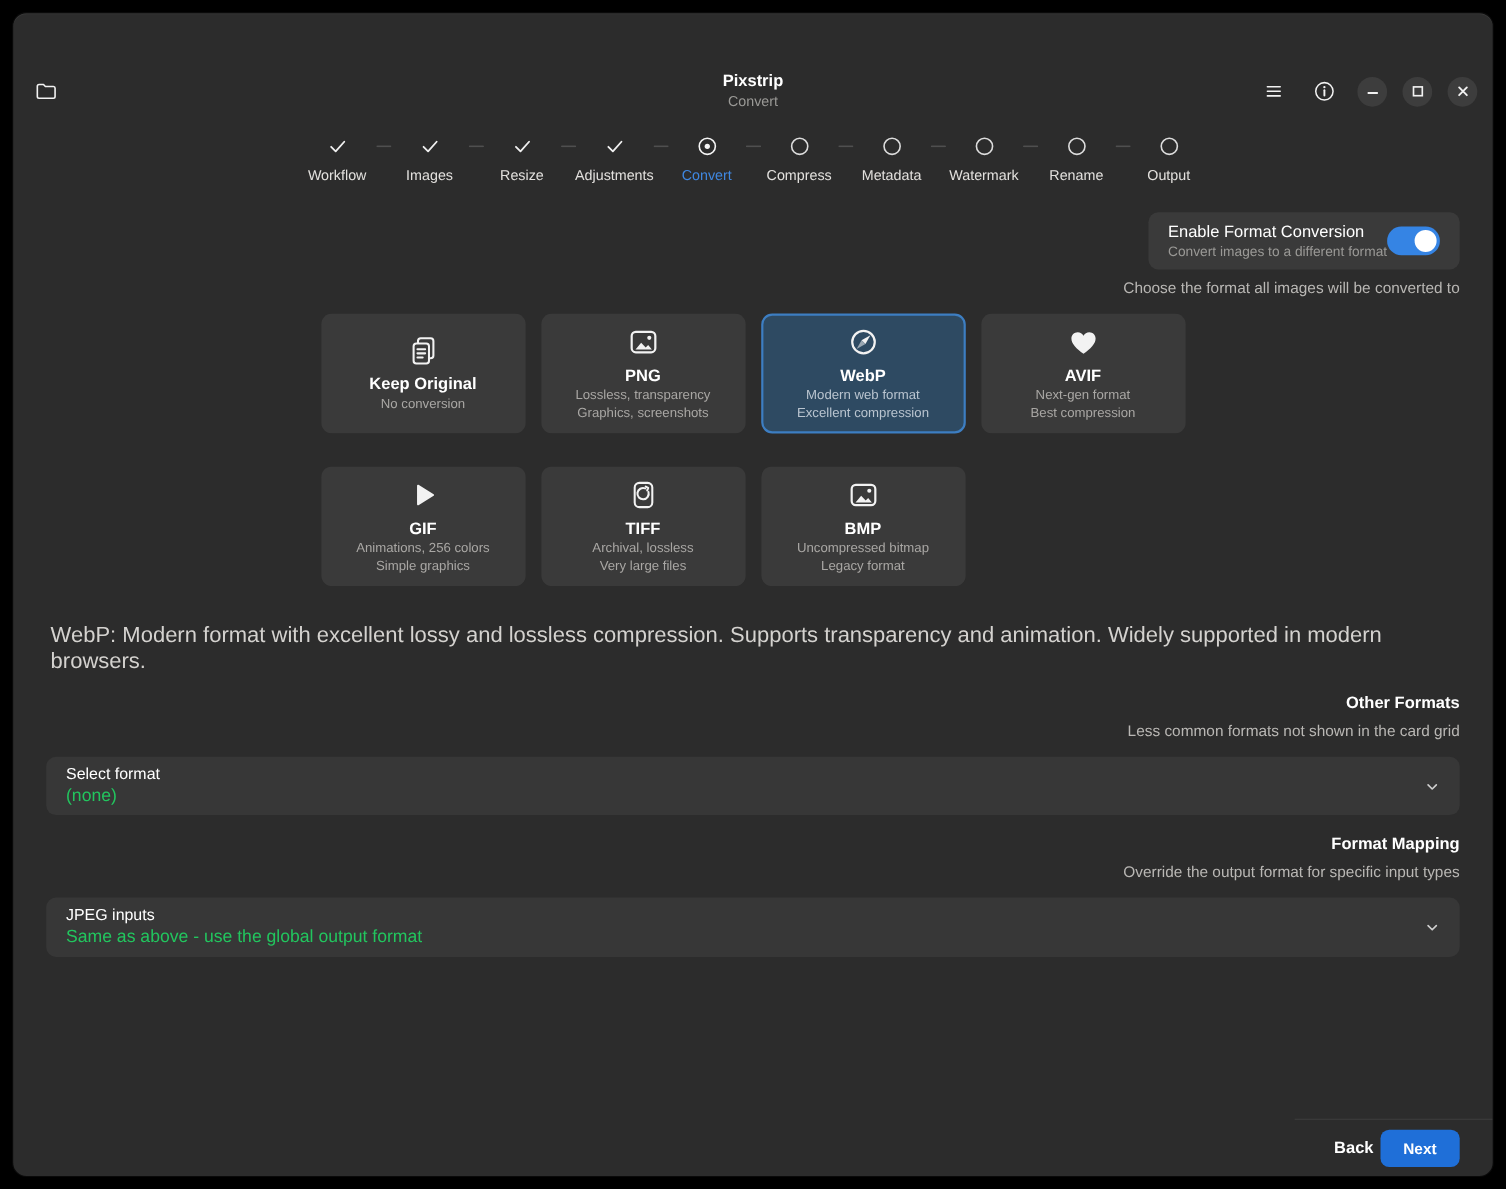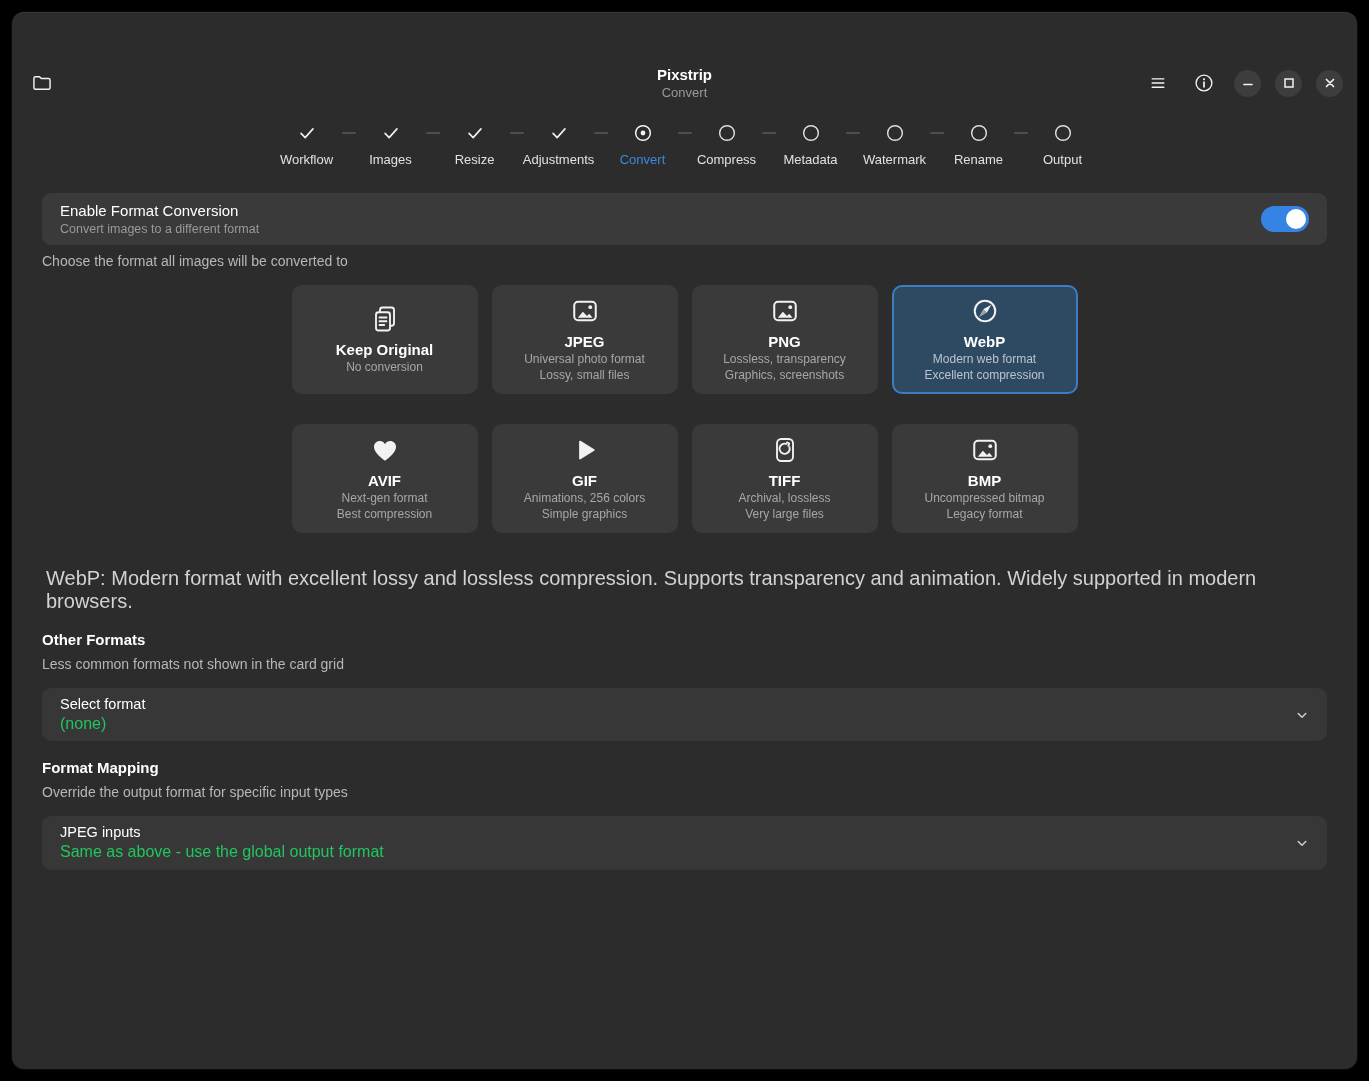--- a/index.html
+++ b/index.html
@@ -20,21 +20,21 @@
   .title-block .t{ font-size:15px; font-weight:700; color:#ffffff; line-height:1.25; }
   .title-block .s{ font-size:13px; color:#9a9996; line-height:1.25; }
   
   .stepper{ flex:none; display:flex; justify-content:center; align-items:flex-start; padding:8px 0 10px; }
   .step{ width:70px; display:flex; flex-direction:column; align-items:center; cursor:pointer; }
   .step .ic{ height:26px; display:flex; align-items:center; justify-content:center; }
   .step .lb{ margin-top:6px; font-size:13px; color:#e3e1de; white-space:nowrap; }
   .step.current .lb{ color:#3f87e0; }
   .connector{ width:14px; border-top:2px solid #4f4f4f; margin-top:12px; border-radius:2px; }
   
-  .content{ flex:1; padding:0 30px; display:flex; flex-direction:column; overflow:hidden; }
+  .content{ flex:1; padding:0 30px; display:flex; flex-direction:column; overflow:hidden;align-items:flex-end; }
   .enable-row{
     margin-top:16px; background:#3a3a3a; border-radius:9px; padding:8px 18px;
     display:flex; align-items:center; min-height:51px;
   }
   .enable-row .rt{ font-size:15px; color:#ffffff; line-height:1.3; }
   .enable-row .rs{ font-size:12.5px; color:#9a9996; line-height:1.3; }
   .toggle{ margin-left:auto; width:48px; height:26px; border-radius:13px; background:#3584e4; border:none; position:relative; cursor:pointer; flex:none; }
   .toggle .knob{ position:absolute; right:3px; top:3px; width:20px; height:20px; border-radius:50%; background:#ffffff; }
   .sec-h{ font-size:15px; font-weight:700; color:#ffffff; margin-top:18px; }
   .sec-d{ font-size:14px; color:#b9b7b4; margin-top:8px; }
@@ -241,32 +241,20 @@
             <rect x="8" y="2.8" width="11.2" height="14.6" rx="2"></rect>
             <rect x="4.8" y="6.6" width="11.2" height="14.6" rx="2" fill="#3a3a3a"></rect>
             <path d="M7.6 10.8h5.6M7.6 13.8h5.6M7.6 16.8h3.8"></path>
           </svg>
         </span>
         <div class="ct">Keep Original</div>
         <div class="cl">No conversion</div>
         <div class="cl"></div>
       </div>
 
-      <div class="card">
-        <span class="ci">
-          <svg width="30" height="30" viewBox="0 0 24 24" fill="none" stroke="#f2f2f2" stroke-width="1.6" stroke-linejoin="round">
-            <rect x="3.4" y="4.6" width="17.2" height="14.8" rx="3"></rect>
-            <circle cx="16.2" cy="8.9" r="1.5" fill="#f2f2f2" stroke="none"></circle>
-            <path d="M6.2 17.4l4.1-4.9 3.3 3.5 1.8-1.9 2.7 3.3z" fill="#f2f2f2" stroke="none"></path>
-          </svg>
-        </span>
-        <div class="ct">JPEG</div>
-        <div class="cl">Universal photo format</div>
-        <div class="cl">Lossy, small files</div>
-      </div>
 
       <div class="card">
         <span class="ci">
           <svg width="30" height="30" viewBox="0 0 24 24" fill="none" stroke="#f2f2f2" stroke-width="1.6" stroke-linejoin="round">
             <rect x="3.4" y="4.6" width="17.2" height="14.8" rx="3"></rect>
             <circle cx="16.2" cy="8.9" r="1.5" fill="#f2f2f2" stroke="none"></circle>
             <path d="M6.2 17.4l4.1-4.9 3.3 3.5 1.8-1.9 2.7 3.3z" fill="#f2f2f2" stroke="none"></path>
           </svg>
         </span>
         <div class="ct">PNG</div>
@@ -360,15 +348,19 @@
     <button class="drop">
       <span class="dl">JPEG inputs</span>
       <span class="dv">Same as above - use the global output format</span>
       <span class="chev">
         <svg width="18" height="18" viewBox="0 0 24 24" fill="none" stroke="#cfcfcf" stroke-width="2" stroke-linecap="round" stroke-linejoin="round">
             <path d="M7 10l5 5 5-5"></path>
           </svg>
       </span>
     </button>
 
+    <div class="footer" style="margin-left:-30px;margin-right:-30px;">
+      <button class="back-btn">Back</button>
+      <button class="next-btn">Next</button>
+    </div>
 
   </div>
 </div>
 
 </body></html>

